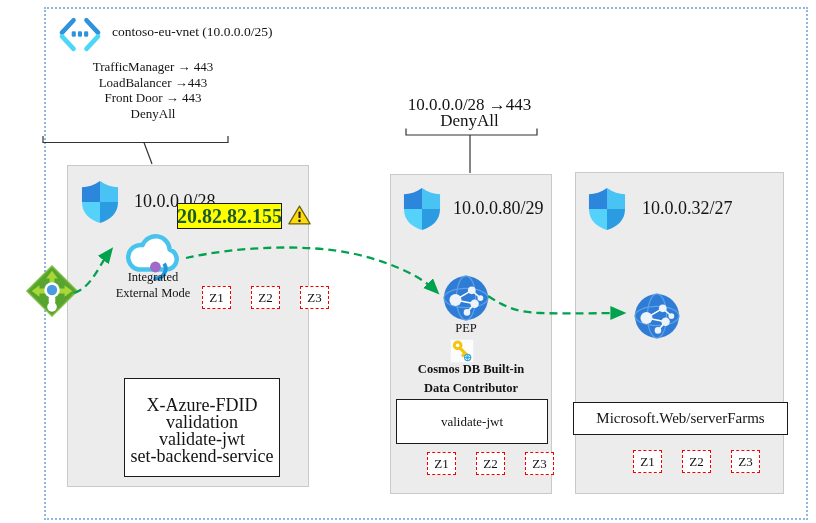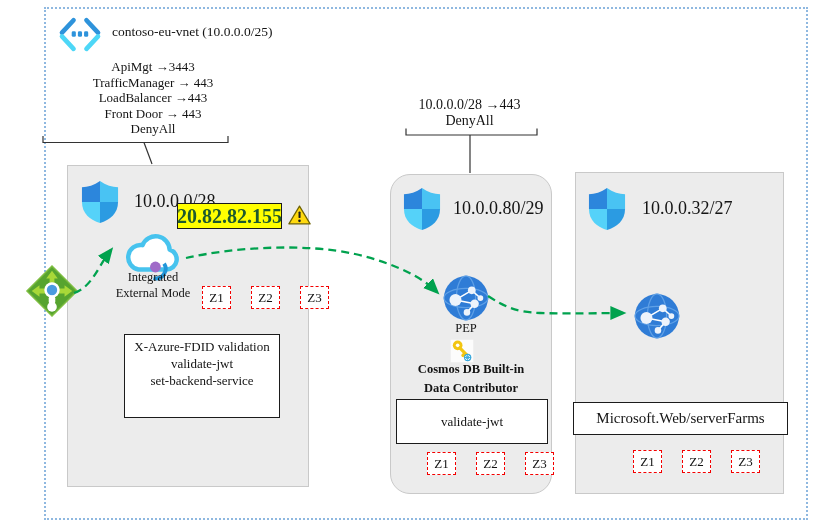--- a/index.html
+++ b/index.html
@@ -2,35 +2,35 @@
 <html><head>
 <meta charset="utf-8">
 <style>
   html,body{margin:0;padding:0;background:#fff;}
   .canvas{position:relative;width:816px;height:523px;background:#fff;overflow:hidden;
           font-family:"Liberation Serif","DejaVu Serif",serif;color:#141414;}
   .abs{position:absolute;}
   .vnet-border{left:44px;top:7px;width:760px;height:509px;border:2px dotted #8FB8E0;}
   .vnet-title{left:112px;top:24px;font-size:13.5px;white-space:nowrap;}
   .rules{left:48px;top:59px;width:210px;text-align:center;font-size:13px;line-height:15.6px;}
-  .rules2{left:392px;top:97px;width:155px;text-align:center;font-size:14px;line-height:16px;}
+  .rules2{left:392px;top:97px;width:155px;text-align:center;font-size:17px;line-height:16px;}
   .subnet{background:#ECECEC;border:1px solid #C9C9C9;}
   .subnet-apim{left:67px;top:165px;width:240px;height:320px;}
-  .subnet-pep{left:390px;top:174px;width:160px;height:318px;border-radius:20px;}
+  .subnet-pep{left:390px;top:174px;width:160px;height:318px;}
   .subnet-int{left:575px;top:172px;width:207px;height:320px;}
   .cidr{font-size:18px;white-space:nowrap;}
   .ip-box{left:109px;top:37px;width:103px;height:24px;background:#FFFF00;border:1.5px solid #1a1a1a;
           display:flex;align-items:center;justify-content:center;
           font-size:20px;font-weight:bold;color:#1E5A2E;}
   .node-text{text-align:center;font-size:12.5px;line-height:15.5px;}
   .zones{display:flex;gap:20px;}
   .zone{width:27px;height:21px;background:#fff;border:1.6px dashed #F40000;
         display:flex;align-items:center;justify-content:center;font-size:13px;color:#111;}
   .policy-box{background:#fff;border:1px solid #1b1b1b;text-align:center;}
-  .policy-lines{font-size:13px;line-height:17px;padding-top:3px;}
+  .policy-lines{font-size:18px;line-height:17px;padding-top:18px;margin-top:44px;}
   .flexc{display:flex;align-items:center;justify-content:center;}
   .bold{font-weight:bold;}
   .nowrap{white-space:nowrap;}
   svg{display:block;}
   .overlay{left:0;top:0;pointer-events:none;}
 </style>
 </head>
 <body>
 
 <div class="canvas">
@@ -43,21 +43,20 @@
     <path d="M33,4 L45.5,17.5" stroke="#2E93DB" stroke-width="5" stroke-linecap="round" fill="none"></path>
     <path d="M45.5,21.5 L33,35" stroke="#4DD7F7" stroke-width="5" stroke-linecap="round" fill="none"></path>
     <rect x="17" y="16" width="4.5" height="6" rx="1.5" fill="#2E93DB"></rect>
     <rect x="23.7" y="16" width="4.5" height="6" rx="1.5" fill="#2E93DB"></rect>
     <rect x="30.4" y="16" width="4.5" height="6" rx="1.5" fill="#2E93DB"></rect>
   </svg>
 
   <div class="abs vnet-title nowrap">contoso-eu-vnet (10.0.0.0/25)</div>
 
   <div class="abs rules">
-    <div>ApiMgt →3443</div>
     <div>TrafficManager → 443</div>
     <div>LoadBalancer →443</div>
     <div>Front Door → 443</div>
     <div>DenyAll</div>
   </div>
 
   <div class="abs rules2">
     <div>10.0.0.0/28 →443</div>
     <div>DenyAll</div>
   </div>

